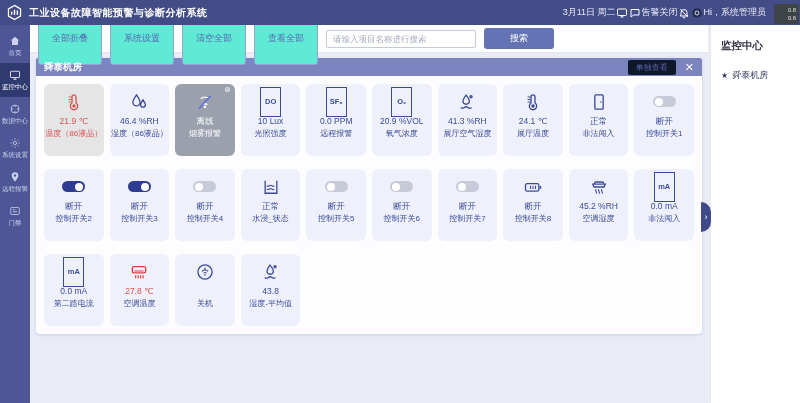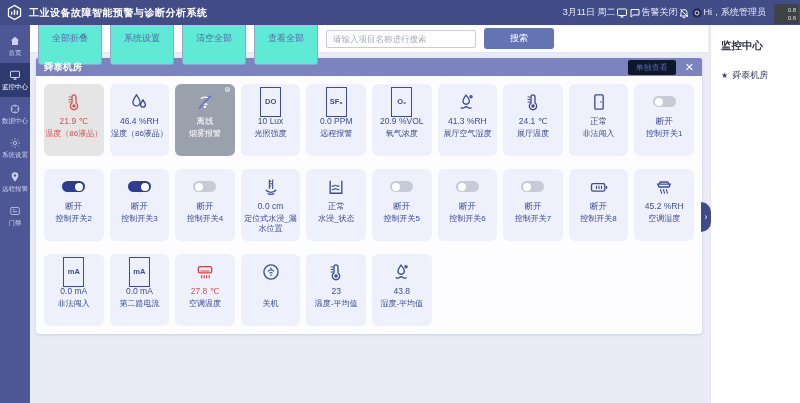--- a/index.html
+++ b/index.html
@@ -335,33 +335,20 @@
               <i></i>
             </span>
           </span>
           <div class="c-value">断开</div>
           <div class="c-label">控制开关4</div>
         </article>
         <article class="card">
           <span class="c-icon">
             <span style="display:inline-flex">
               <svg viewBox="0 0 24 24" fill="none" stroke="currentColor" stroke-width="1.6">
-                <path d="M10 3v11.5M14 3v11.5M10 5.2h2.4M10 8h4M10 10.8h2.4" stroke-width="1.3"></path>
-                <path d="M5.8 15.5c1.3 1.9 3.5 2.9 6.2 2.9s4.9-1 6.2-2.9"></path>
-                <path d="M8 19.8c1.1.7 2.5 1.1 4 1.1s2.9-.4 4-1.1"></path>
-              </svg>
-            </span>
-          </span>
-          <div class="c-value">0.0 cm</div>
-          <div class="c-label">定位式水浸_漏水位置</div>
-        </article>
-        <article class="card">
-          <span class="c-icon">
-            <span style="display:inline-flex">
-              <svg viewBox="0 0 24 24" fill="none" stroke="currentColor" stroke-width="1.6">
                 <path d="M5 4.5v15h14v-15"></path>
                 <path d="M7 10.5c1 .8 2 .8 3 0s2-.8 3 0 2 .8 3 0M7 14.5c1 .8 2 .8 3 0s2-.8 3 0 2 .8 3 0" stroke-width="1.3"></path>
               </svg>
             </span>
           </span>
           <div class="c-value">正常</div>
           <div class="c-label">水浸_状态</div>
         </article>
         <article class="card">
           <span class="c-icon">
@@ -450,33 +437,20 @@
               <svg viewBox="0 0 24 24" fill="none" stroke="currentColor" stroke-width="1.6">
                 <circle cx="12" cy="12" r="8.5"></circle>
                 <path d="M8.3 11.2a5.3 5.3 0 0 1 7.4 0M10.2 13.4a2.7 2.7 0 0 1 3.6 0" stroke-width="1.3"></path>
                 <circle cx="12" cy="15.6" r="1" fill="currentColor" stroke="none"></circle>
                 <path d="M12 6.5v3.2" stroke-width="1.3"></path>
               </svg>
             </span>
           </span>
           <div class="c-value"></div>
           <div class="c-label">关机</div>
-        </article>
-        <article class="card">
-          <span class="c-icon">
-            <span style="display:inline-flex">
-              <svg viewBox="0 0 24 24" fill="none" stroke="currentColor" stroke-width="1.6">
-                <path d="M12 3.5a2.4 2.4 0 0 1 2.4 2.4v7.3a4.4 4.4 0 1 1-4.8 0V5.9A2.4 2.4 0 0 1 12 3.5z"></path>
-                <circle cx="12" cy="16.8" r="2.1" fill="currentColor" stroke="none"></circle>
-                <path d="M5.5 6h3.6M5.5 9h3.6M5.5 12h3.6" stroke-width="1.3"></path>
-              </svg>
-            </span>
-          </span>
-          <div class="c-value">23</div>
-          <div class="c-label">温度-平均值</div>
         </article>
         <article class="card">
           <span class="c-icon">
             <span style="display:inline-flex">
               <svg viewBox="0 0 24 24" fill="none" stroke="currentColor" stroke-width="1.6">
                 <path d="M10.8 3.8c-2 2.8-3.6 5.1-3.6 7.1a3.8 3.8 0 0 0 7.6 0c0-2-1.6-4.3-4-7.1z"></path>
                 <circle cx="16.8" cy="5.8" r="1.3"></circle>
                 <path d="M4.5 18.5c1.4 1.1 2.9 1.1 4.3 0s2.9-1.1 4.3 0 2.9 1.1 4.3 0"></path>
               </svg>
             </span>

